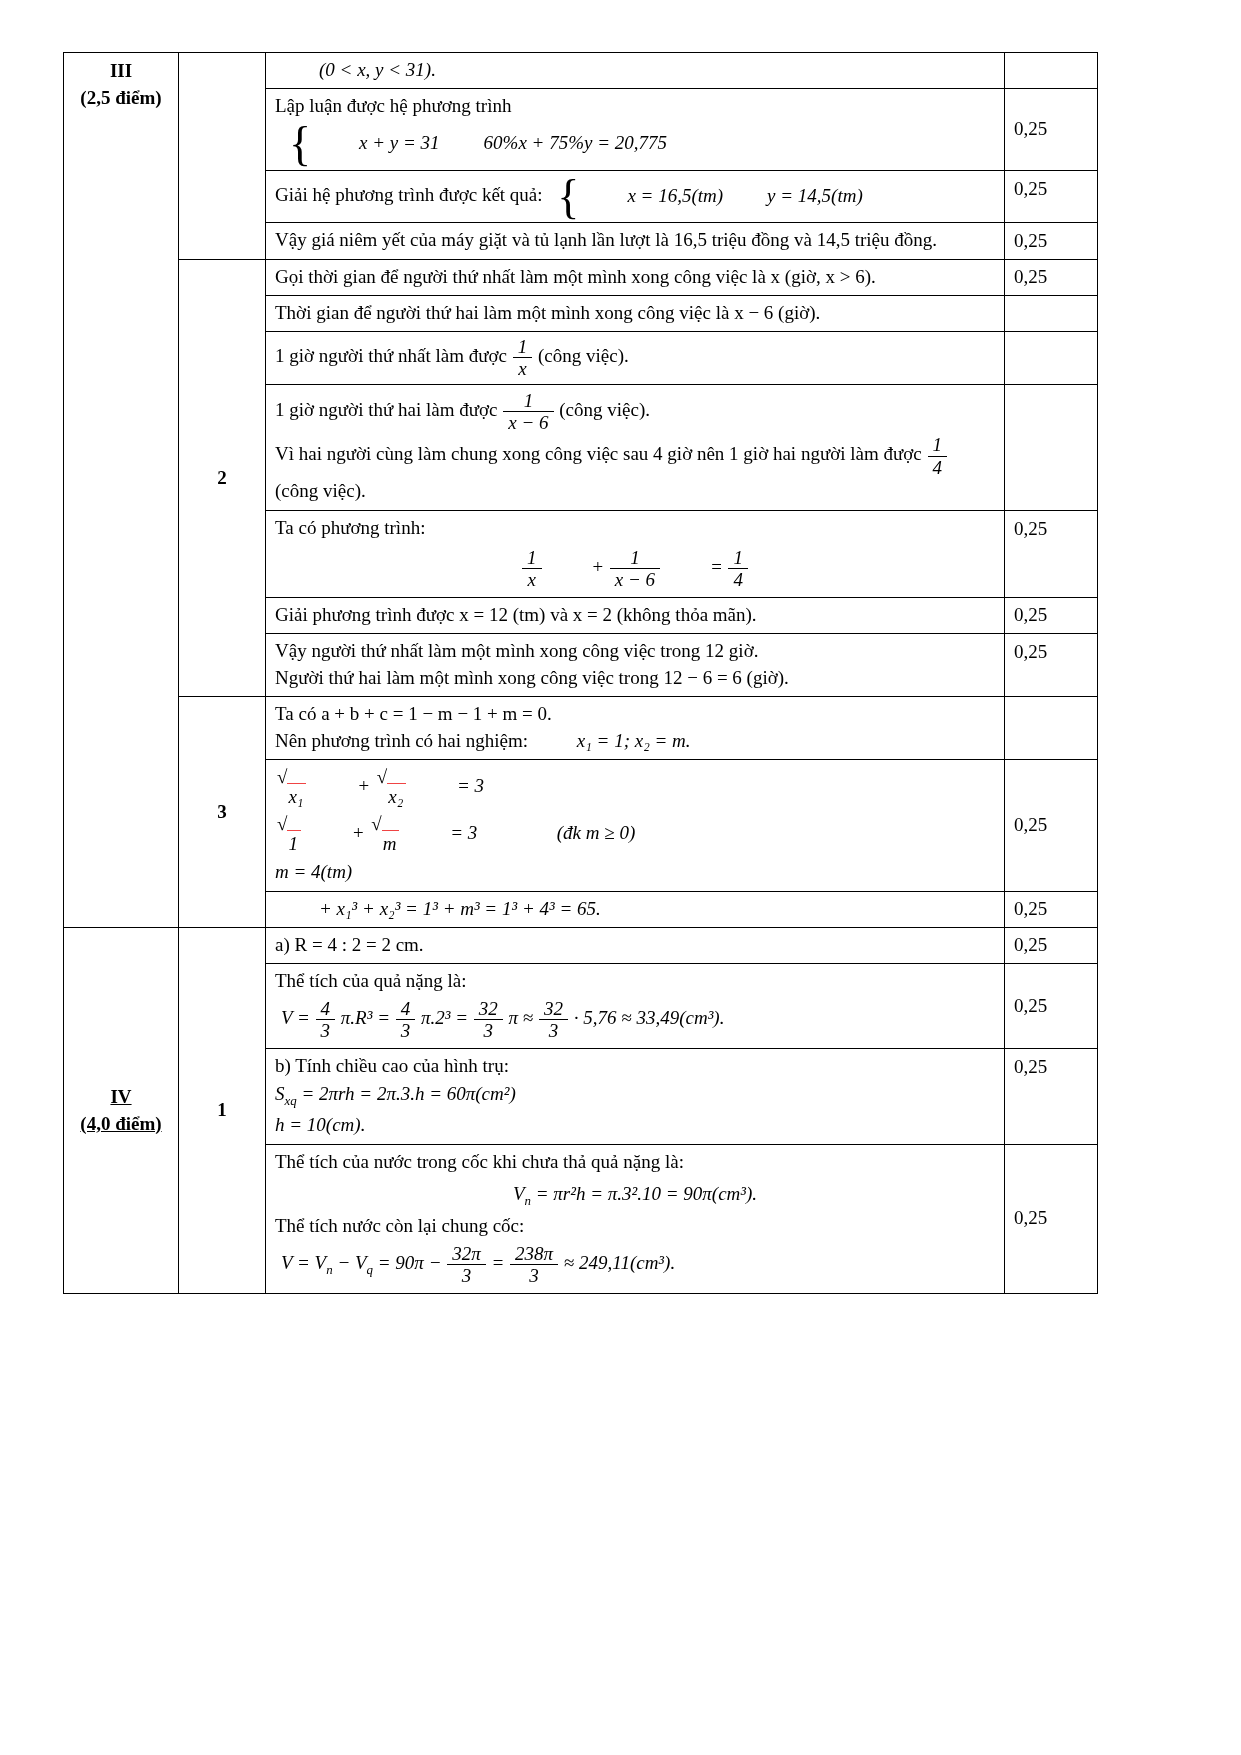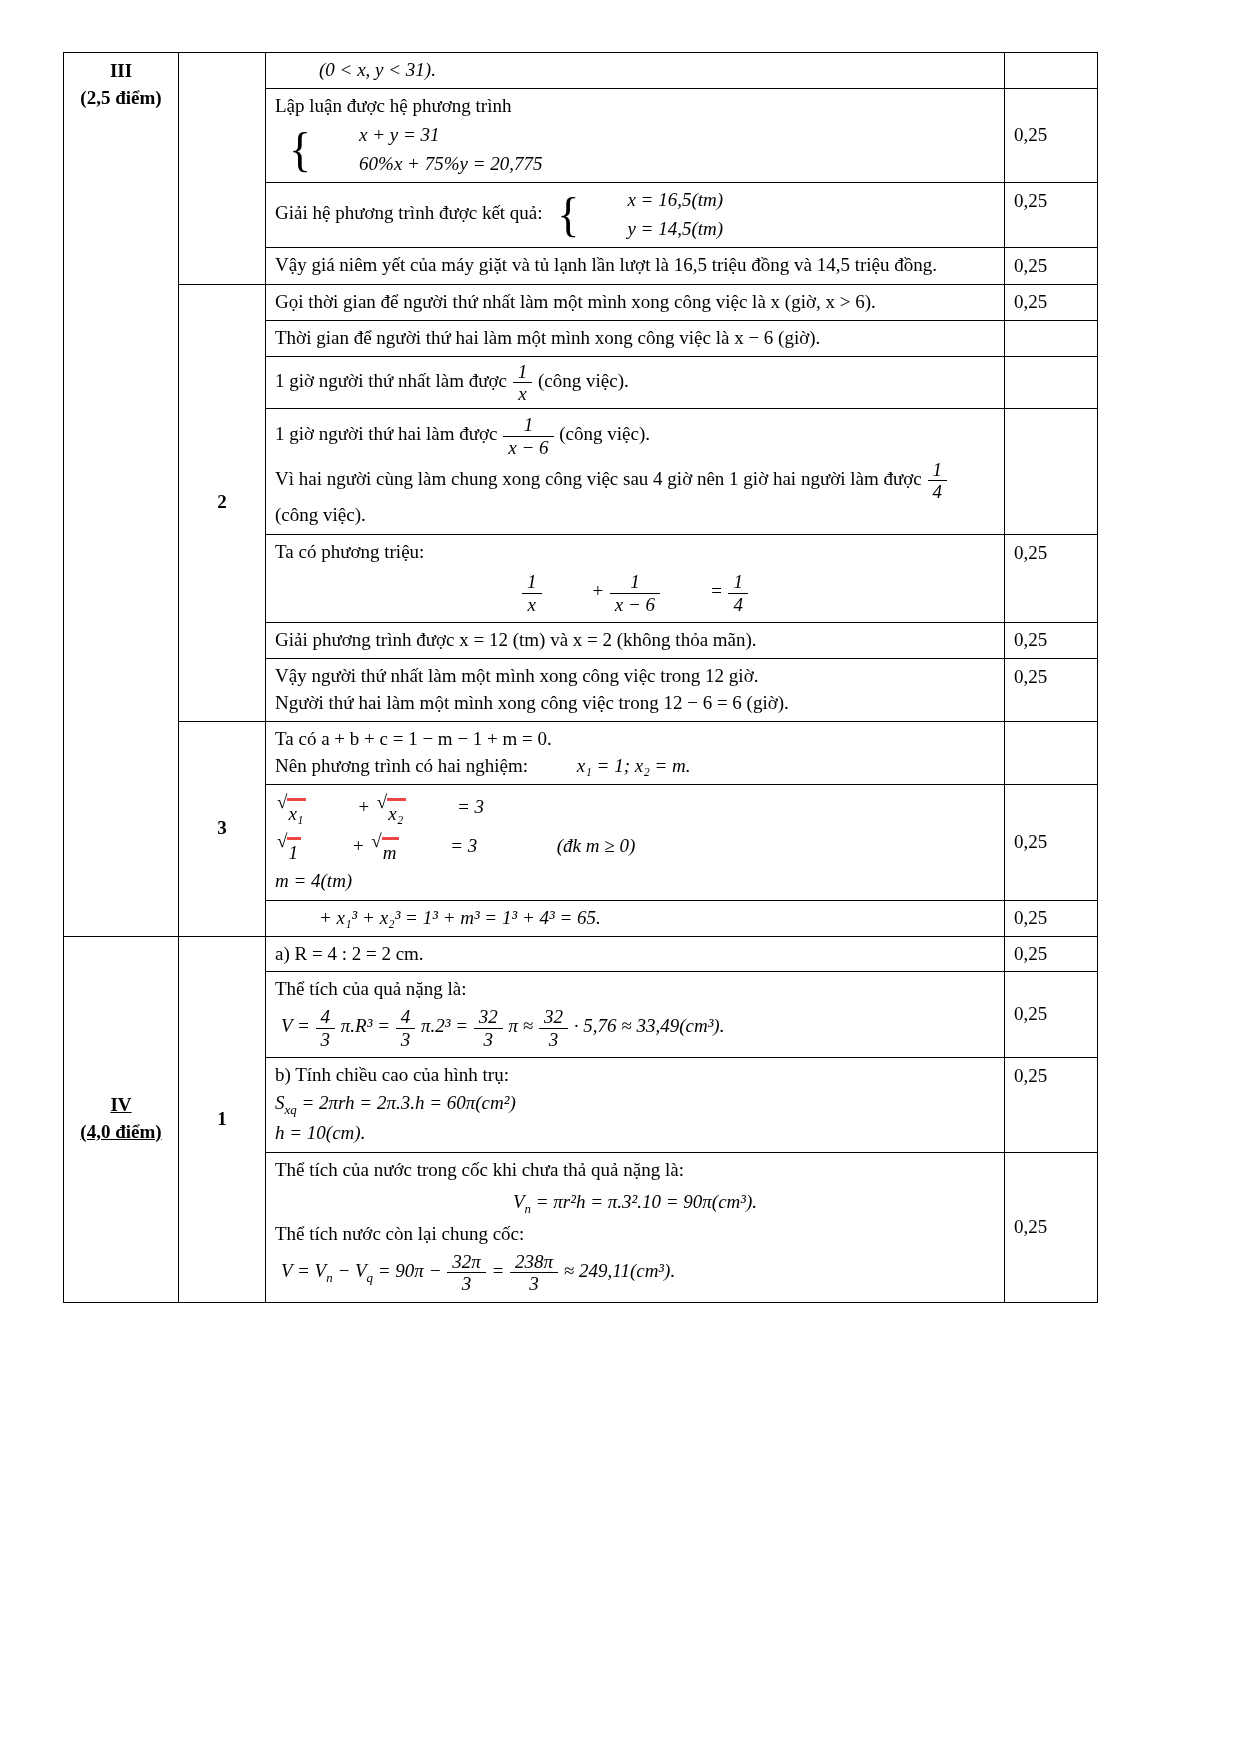--- a/index.html
+++ b/index.html
@@ -17,24 +17,24 @@
   td.qn { text-align:center; font-weight:bold; vertical-align:middle; }
   td.pt { text-align:left; vertical-align:middle; }
   td.pt.top { vertical-align:top; padding-top:5px; }
   .m { font-style:italic;margin-left:44px; }
   .fr { display:inline-block; vertical-align:middle; text-align:center; line-height:1.12; padding:0 1px; font-style:italic; }
   .fr .fn { display:block; padding:0 5px; }
   .fr .fd { display:block; border-top:1px solid #000; padding:0 5px; }
   .sys { display:flex; align-items:center; gap:4px; margin:2px 0 0 14px; }
   .sys.inline { display:inline-flex; vertical-align:middle; margin:0 0 0 10px; }
   .brace { font-size:46px; line-height:0.95; font-weight:400; transform:scaleY(1.05); font-style:normal; }
-  .syslines { display:inline-flex; flex-direction:column; row-gap:2px; }
+  .syslines { display:inline-flex; flex-direction:row; row-gap:2px; }
   .sqrt { display:inline-flex; align-items:stretch; vertical-align:middle; margin:0 2px; }
   .sq-sym { font-style:normal; line-height:1.25; }
-  .sq-rad { border-top:3px solid #ef4444; padding:0 3px 0 1px; margin-top:8px; font-style:italic; }
+  .sq-rad { border-top:1px solid #ef4444; padding:0 3px 0 1px; margin-top:18px; font-style:italic; }
   .eqc { text-align:center; margin:5px 0 3px; }
   .eql { margin:3px 0 3px 6px; }
   sub { font-size:0.68em;text-align:right; }
   .gap { display:inline-block; width:26px; }
   .line { margin:1px 0; }
 </style>
 </head>
 <body>
 
 <div class="page">
@@ -131,21 +131,21 @@
             <span>Vì hai người cùng làm chung xong công việc sau 4 giờ nên 1 giờ hai người làm được</span>
             <span class="fr"><span class="fn">1</span><span class="fd">4</span></span>
             <span>(công việc).</span>
           </div>
         </td>
         <td class="pt"></td>
       </tr>
 
       <tr>
         <td>
-          <div>Ta có phương triệu:</div>
+          <div>Ta có phương trình:</div>
           <div class="eqc">
             <span class="fr"><span class="fn">1</span><span class="fd">x</span></span>
             <span class="m">+</span>
             <span class="fr"><span class="fn">1</span><span class="fd">x − 6</span></span>
             <span class="m">=</span>
             <span class="fr"><span class="fn">1</span><span class="fd">4</span></span>
           </div>
         </td>
         <td class="pt top"><span>0,25</span></td>
       </tr>

